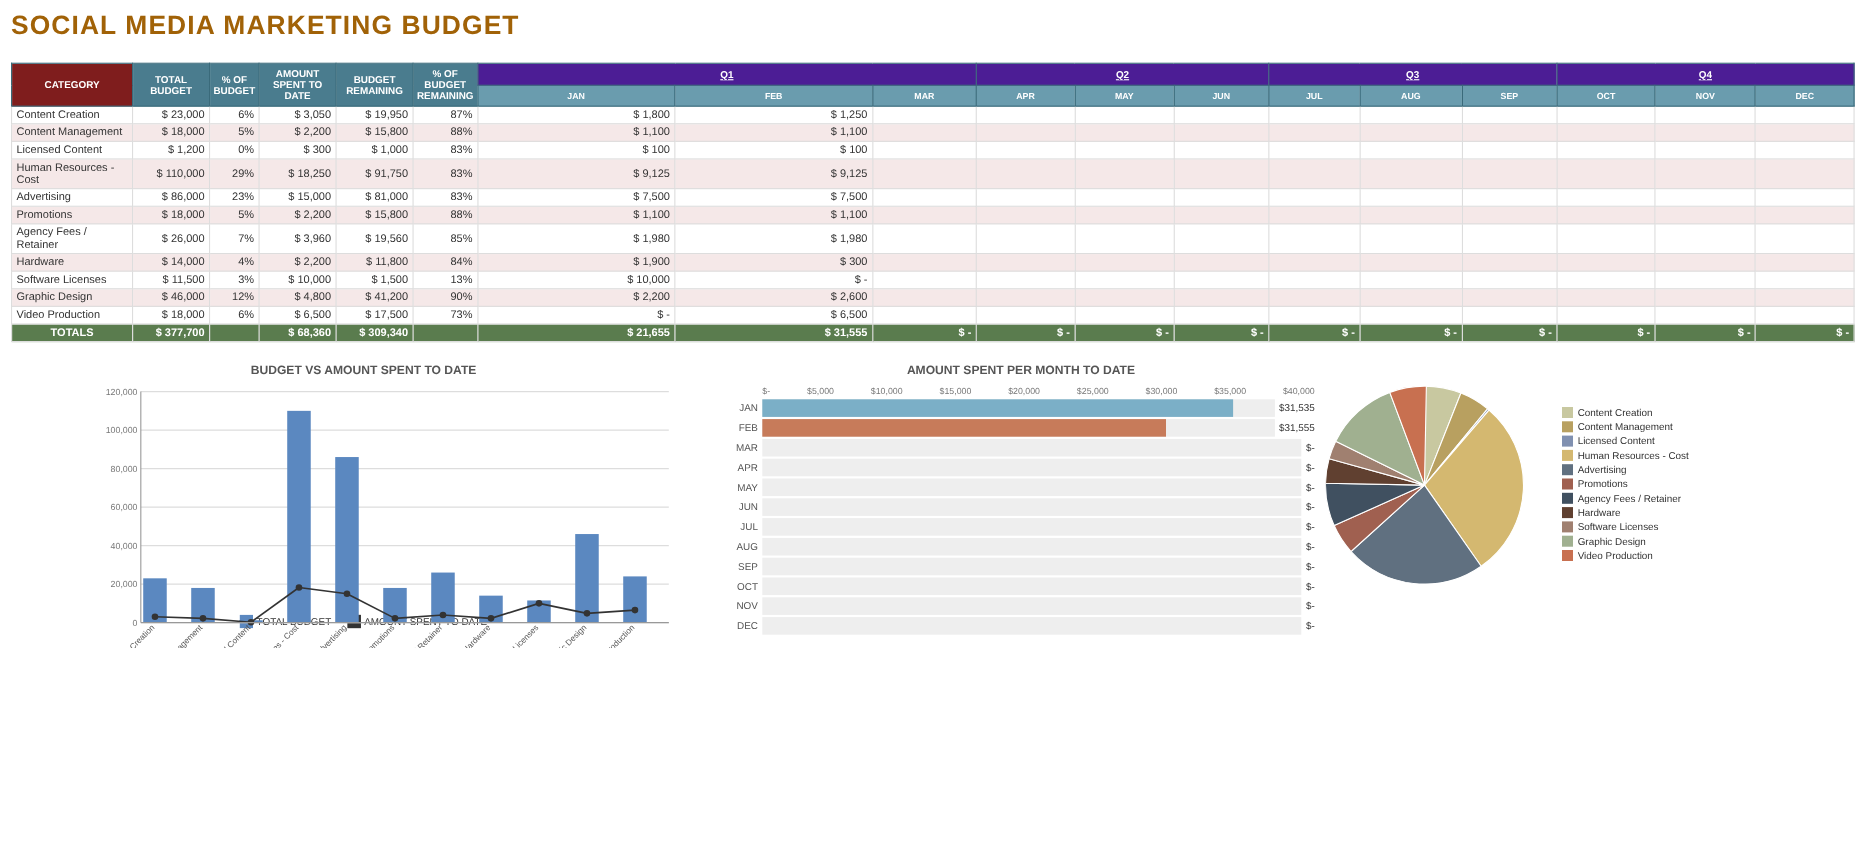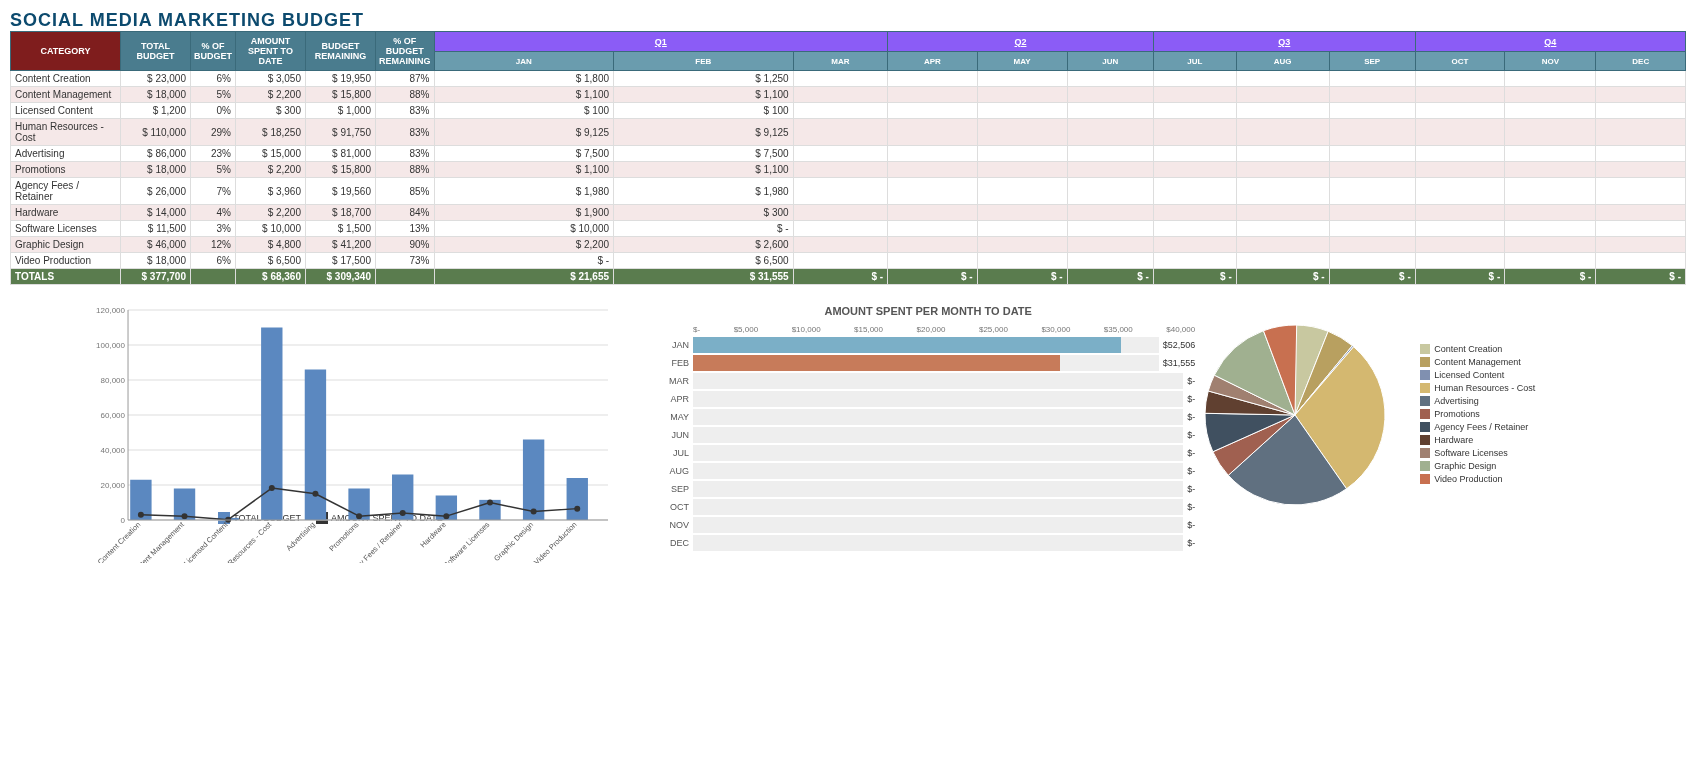--- a/index.html
+++ b/index.html
@@ -1,49 +1,49 @@
 <!DOCTYPE html>
 <html><head>
   <meta charset="utf-8">
   <style>
     * { margin: 0; padding: 0; box-sizing: border-box; }
     body { font-family: Arial, sans-serif; font-size: 11px; background: #fff; color: #333; padding: 10px; }
 
-    h1 { font-size: 18px; font-weight: bold; color: #0c4a6e; margin-bottom: 0; letter-spacing: 1px; }
+    h1 { font-size: 24px; font-weight: bold; color: #a16207; margin-bottom: 19px; letter-spacing: 1px; }
 
     
     .budget-table { width: 100%; border-collapse: collapse; margin-bottom: 20px; }
     .budget-table th {
       background: #4a7c8e;
       color: #fff;
       text-align: center;
       padding: 4px 3px;
       font-size: 9px;
       font-weight: bold;
       border: 1px solid #3a6a7a;
       text-transform: uppercase;
     }
     .budget-table th.cat-header { background: #7f1d1d; }
-    .budget-table th.q-header { background: #8b5cf6; text-decoration: underline; }
+    .budget-table th.q-header { background: #4c1d95; text-decoration: underline; }
     .budget-table th.month-header { background: #6a9cae; font-size: 8px; }
     .budget-table td {
       border: 1px solid #ddd;
       padding: 2px 4px;
       font-size: 10px;
       text-align: right;
     }
     .budget-table td.cat-name { text-align: left; }
     .budget-table tr:nth-child(odd) td { background: #fff; }
     .budget-table tr:nth-child(even) td { background: #f5e8e8; }
     .totals-row td {
       background: #5a7c4e !important;
       color: #fff;
       font-weight: bold;
     }
-    .totals-row td.cat-label { text-align: left; text-transform: uppercase; }
+    .totals-row td.cat-label { text-align: center; text-transform: uppercase; }
 
     
     .charts-section { display: flex; flex-direction: row; gap: 10px; }
     .chart-container { flex: 1; }
     .chart-title { text-align: center; font-size: 11px; font-weight: bold; color: #555; margin-bottom: 8px; text-transform: uppercase; }
     .bar-chart-legend { display: flex; gap: 15px; justify-content: center; margin-top: -70px; font-size: 9px; }
     .legend-item { display: flex; align-items: center; gap: 3px; }
     .legend-box { width: 12px; height: 12px; }
 
     
@@ -225,21 +225,21 @@
     <td></td>
     <td></td>
     <td></td>
     <td></td>
   </tr>
       <tr>
     <td class="cat-name">Hardware</td>
     <td>$ 14,000</td>
     <td>4%</td>
     <td>$ 2,200</td>
-    <td>$ 18,700</td>
+    <td>$ 11,800</td>
     <td>84%</td>
     <td>$ 1,900</td>
     <td>$ 300</td>
     <td></td>
     <td></td>
     <td></td>
     <td></td>
     <td></td>
     <td></td>
     <td></td>
@@ -326,20 +326,21 @@
   <td>$ -</td>
   <td>$ -</td>
   <td>$ -</td>
 </tr>
     </tbody>
 </table>
 
 <div class="charts-section">
 
   <div class="chart-container" style="flex:1.2">
+    <div class="chart-title">BUDGET vs AMOUNT SPENT TO DATE</div>
     <div style="position:relative; margin-left:45px; margin-bottom:5px;">
       <svg id="bar-chart-svg" width="100%" height="270" viewBox="0 0 520 270">
           <line x1="35" x2="515" y1="215" y2="215" stroke="#ddd" stroke-width="1"></line>
           <text x="32" y="218" text-anchor="end" font-size="8" fill="#777">0</text>
           <line x1="35" x2="515" y1="180" y2="180" stroke="#ddd" stroke-width="1"></line>
           <text x="32" y="183" text-anchor="end" font-size="8" fill="#777">20,000</text>
           <line x1="35" x2="515" y1="145" y2="145" stroke="#ddd" stroke-width="1"></line>
           <text x="32" y="148" text-anchor="end" font-size="8" fill="#777">40,000</text>
           <line x1="35" x2="515" y1="110" y2="110" stroke="#ddd" stroke-width="1"></line>
           <text x="32" y="113" text-anchor="end" font-size="8" fill="#777">60,000</text>
@@ -420,21 +421,21 @@
           <span>$25,000</span>
           <span>$30,000</span>
           <span>$35,000</span>
           <span>$40,000</span>
         </div>
         <div style="display: flex; align-items: center; margin-bottom: 2px;">
           <div style="width: 32px; font-size: 9px; text-align: right; padding-right: 4px; color: rgb(85, 85, 85);">JAN</div>
           <div style="flex: 1 1 0%; height: 16px; background: rgb(238, 238, 238); position: relative;">
             <div style="position: absolute; left: 0px; top: 0px; height: 100%; width: 92.0125%; background: rgb(123, 175, 199);"></div>
           </div>
-          <div style="font-size: 9px; margin-left: 4px; color: rgb(51, 51, 51); white-space: nowrap;">$52,506</div>
+          <div style="font-size: 9px; margin-left: 4px; color: rgb(51, 51, 51); white-space: nowrap;">$31,535</div>
         </div>
         <div style="display: flex; align-items: center; margin-bottom: 2px;">
           <div style="width: 32px; font-size: 9px; text-align: right; padding-right: 4px; color: rgb(85, 85, 85);">FEB</div>
           <div style="flex: 1 1 0%; height: 16px; background: rgb(238, 238, 238); position: relative;">
             <div style="position: absolute; left: 0px; top: 0px; height: 100%; width: 78.8875%; background: rgb(199, 123, 90);"></div>
           </div>
           <div style="font-size: 9px; margin-left: 4px; color: rgb(51, 51, 51); white-space: nowrap;">$31,555</div>
         </div>
         <div style="display: flex; align-items: center; margin-bottom: 2px;">
           <div style="width: 32px; font-size: 9px; text-align: right; padding-right: 4px; color: rgb(85, 85, 85);">MAR</div>

